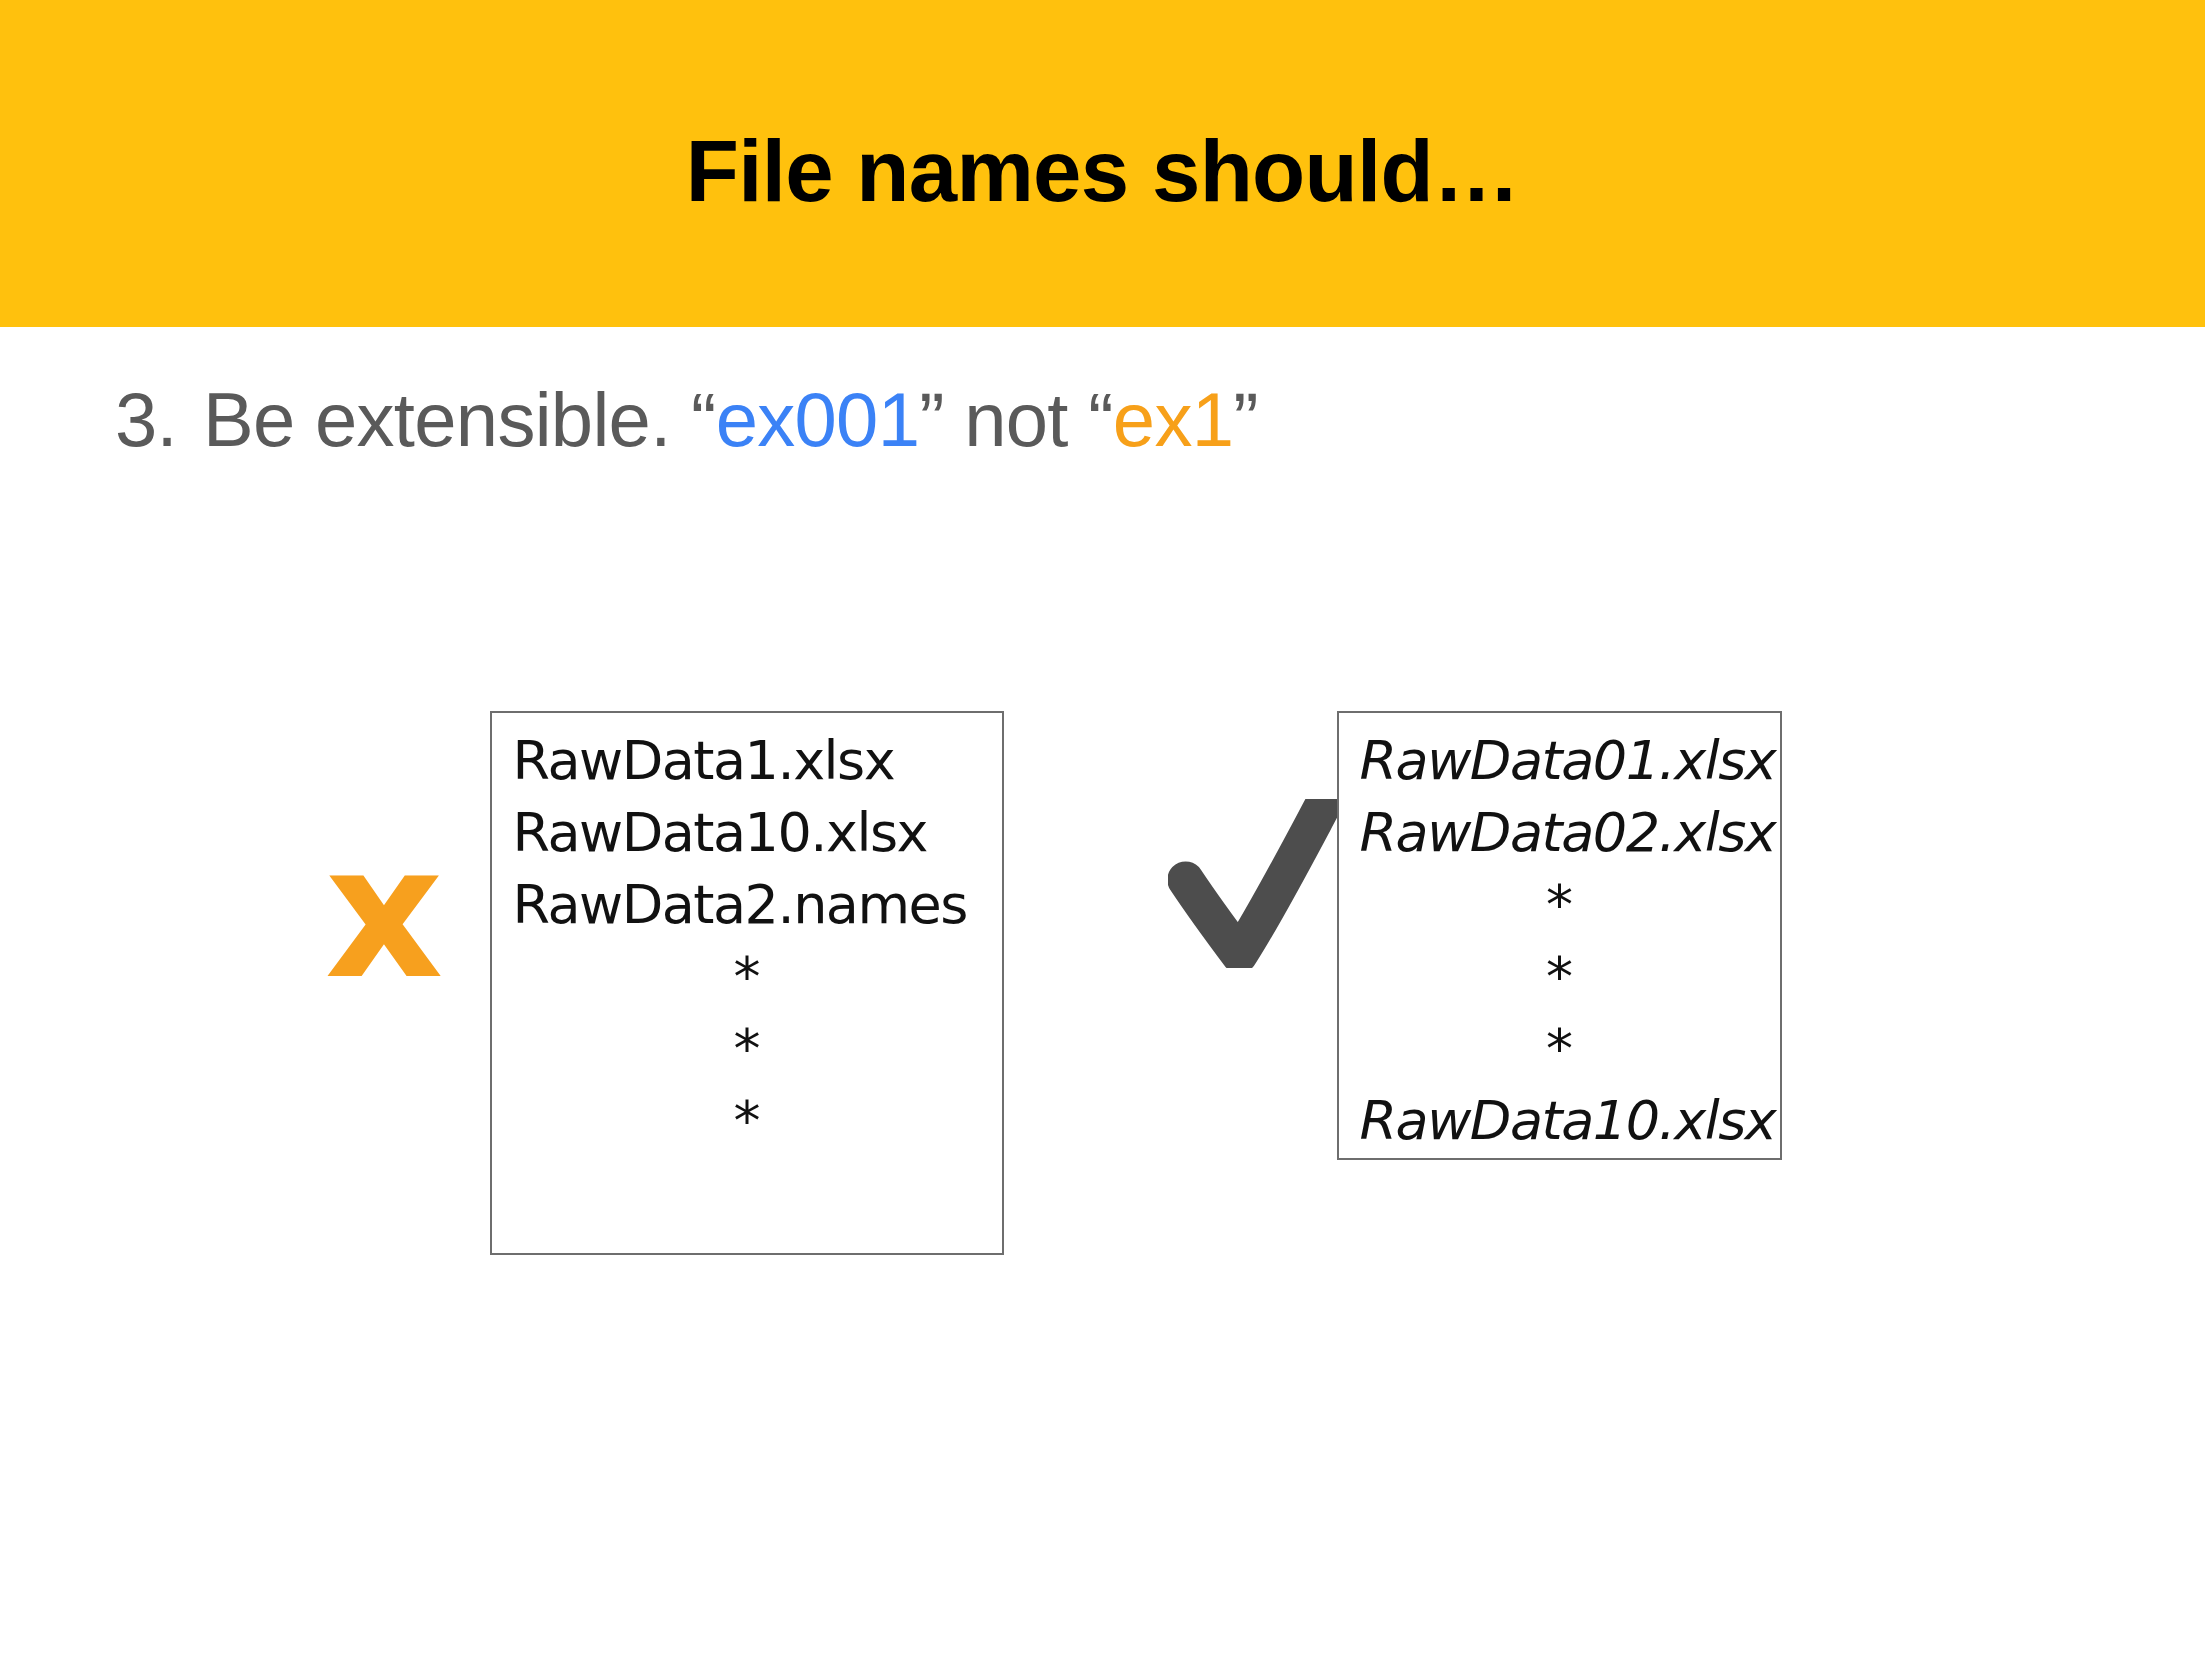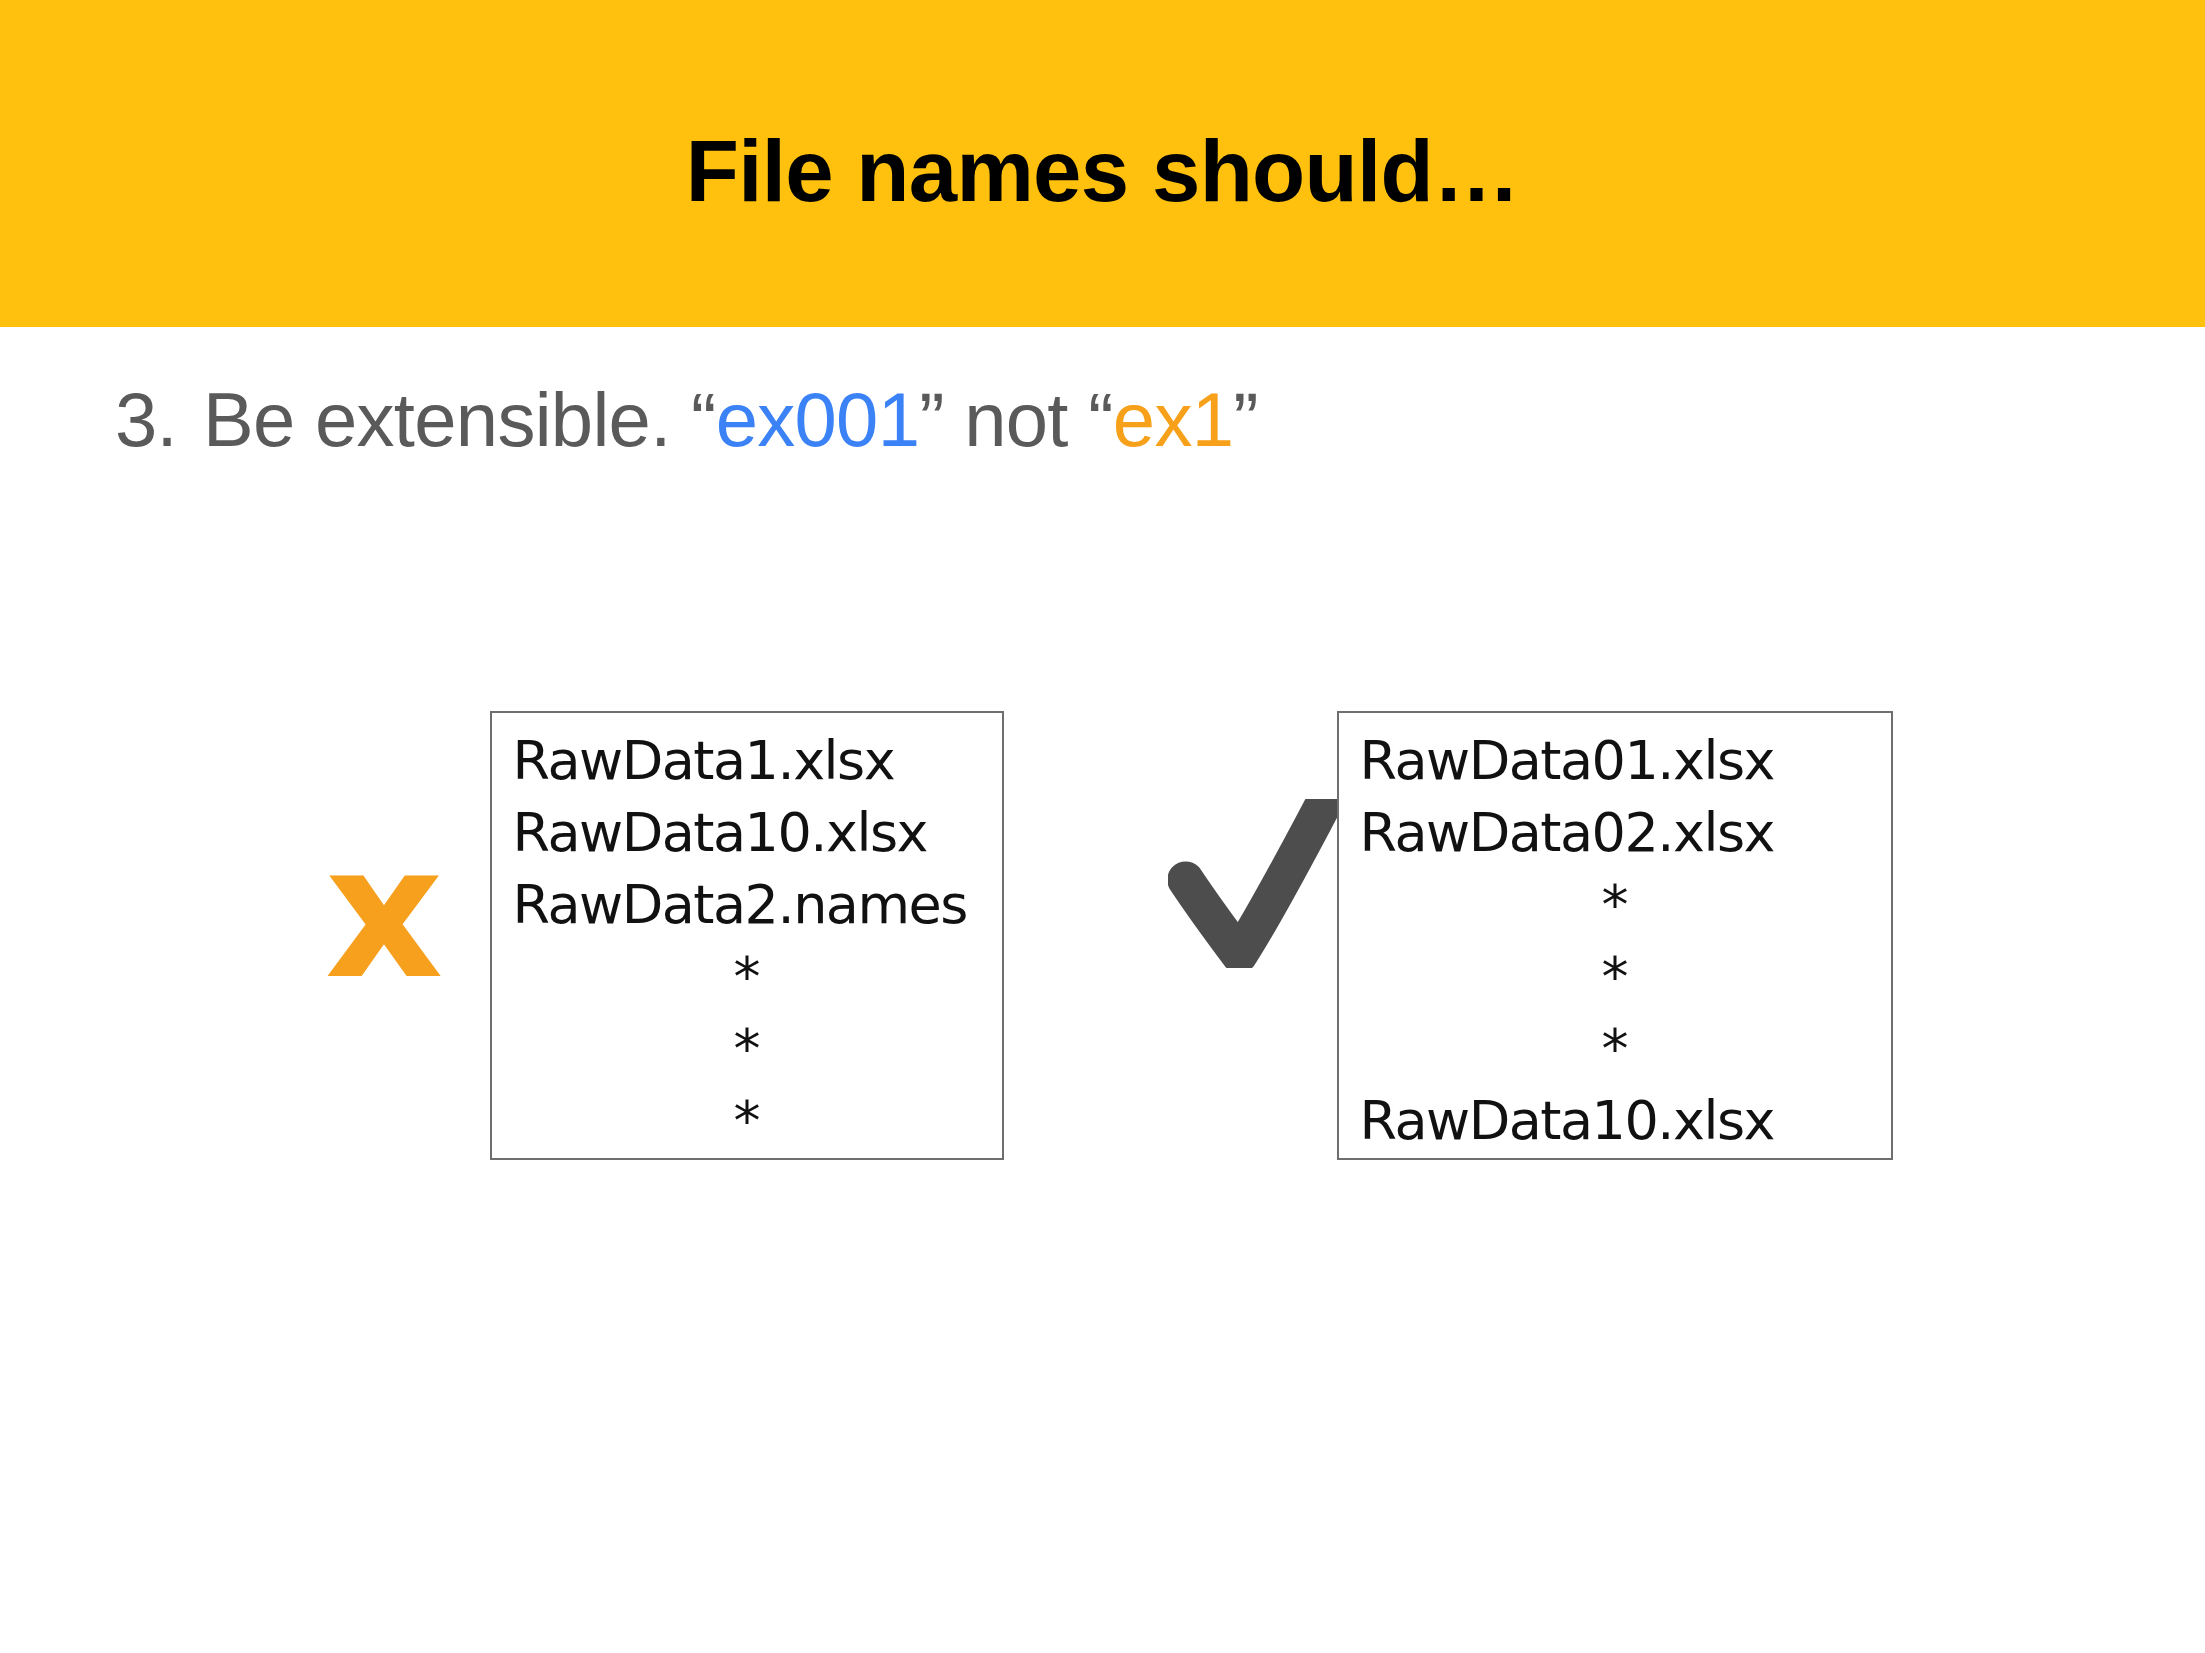--- a/index.html
+++ b/index.html
@@ -41,22 +41,22 @@
     position:absolute;top:711px;
     background:#ffffff;
     border:2.2px solid #6E6E6E;
     box-sizing:border-box;
     padding:11.8px 20.6px 0 20.6px;
     font-family:"DejaVu Sans",sans-serif;
     font-size:54px;line-height:72px;
     color:#111111;
     letter-spacing:-1.5px;
   }
-  .file-box.bad{left:490px;width:514px;height:449px;}
-  .file-box.good{left:1337px;width:556px;height:449px;}
+  .file-box.bad{left:490px;width:514px;height:544px;}
+  .file-box.good{left:1337px;width:445px;height:449px;font-style:italic;}
   .file-row{white-space:nowrap;}
   .file-row.ast{text-align:center;letter-spacing:0;}
   
   .x-mark{
     position:absolute;left:307px;top:827px;
     width:154px;height:169px;
     display:flex;align-items:center;justify-content:center;
     font-family:"DejaVu Sans",sans-serif;
     font-weight:bold;font-size:184px;
     color:#F7A01E;

